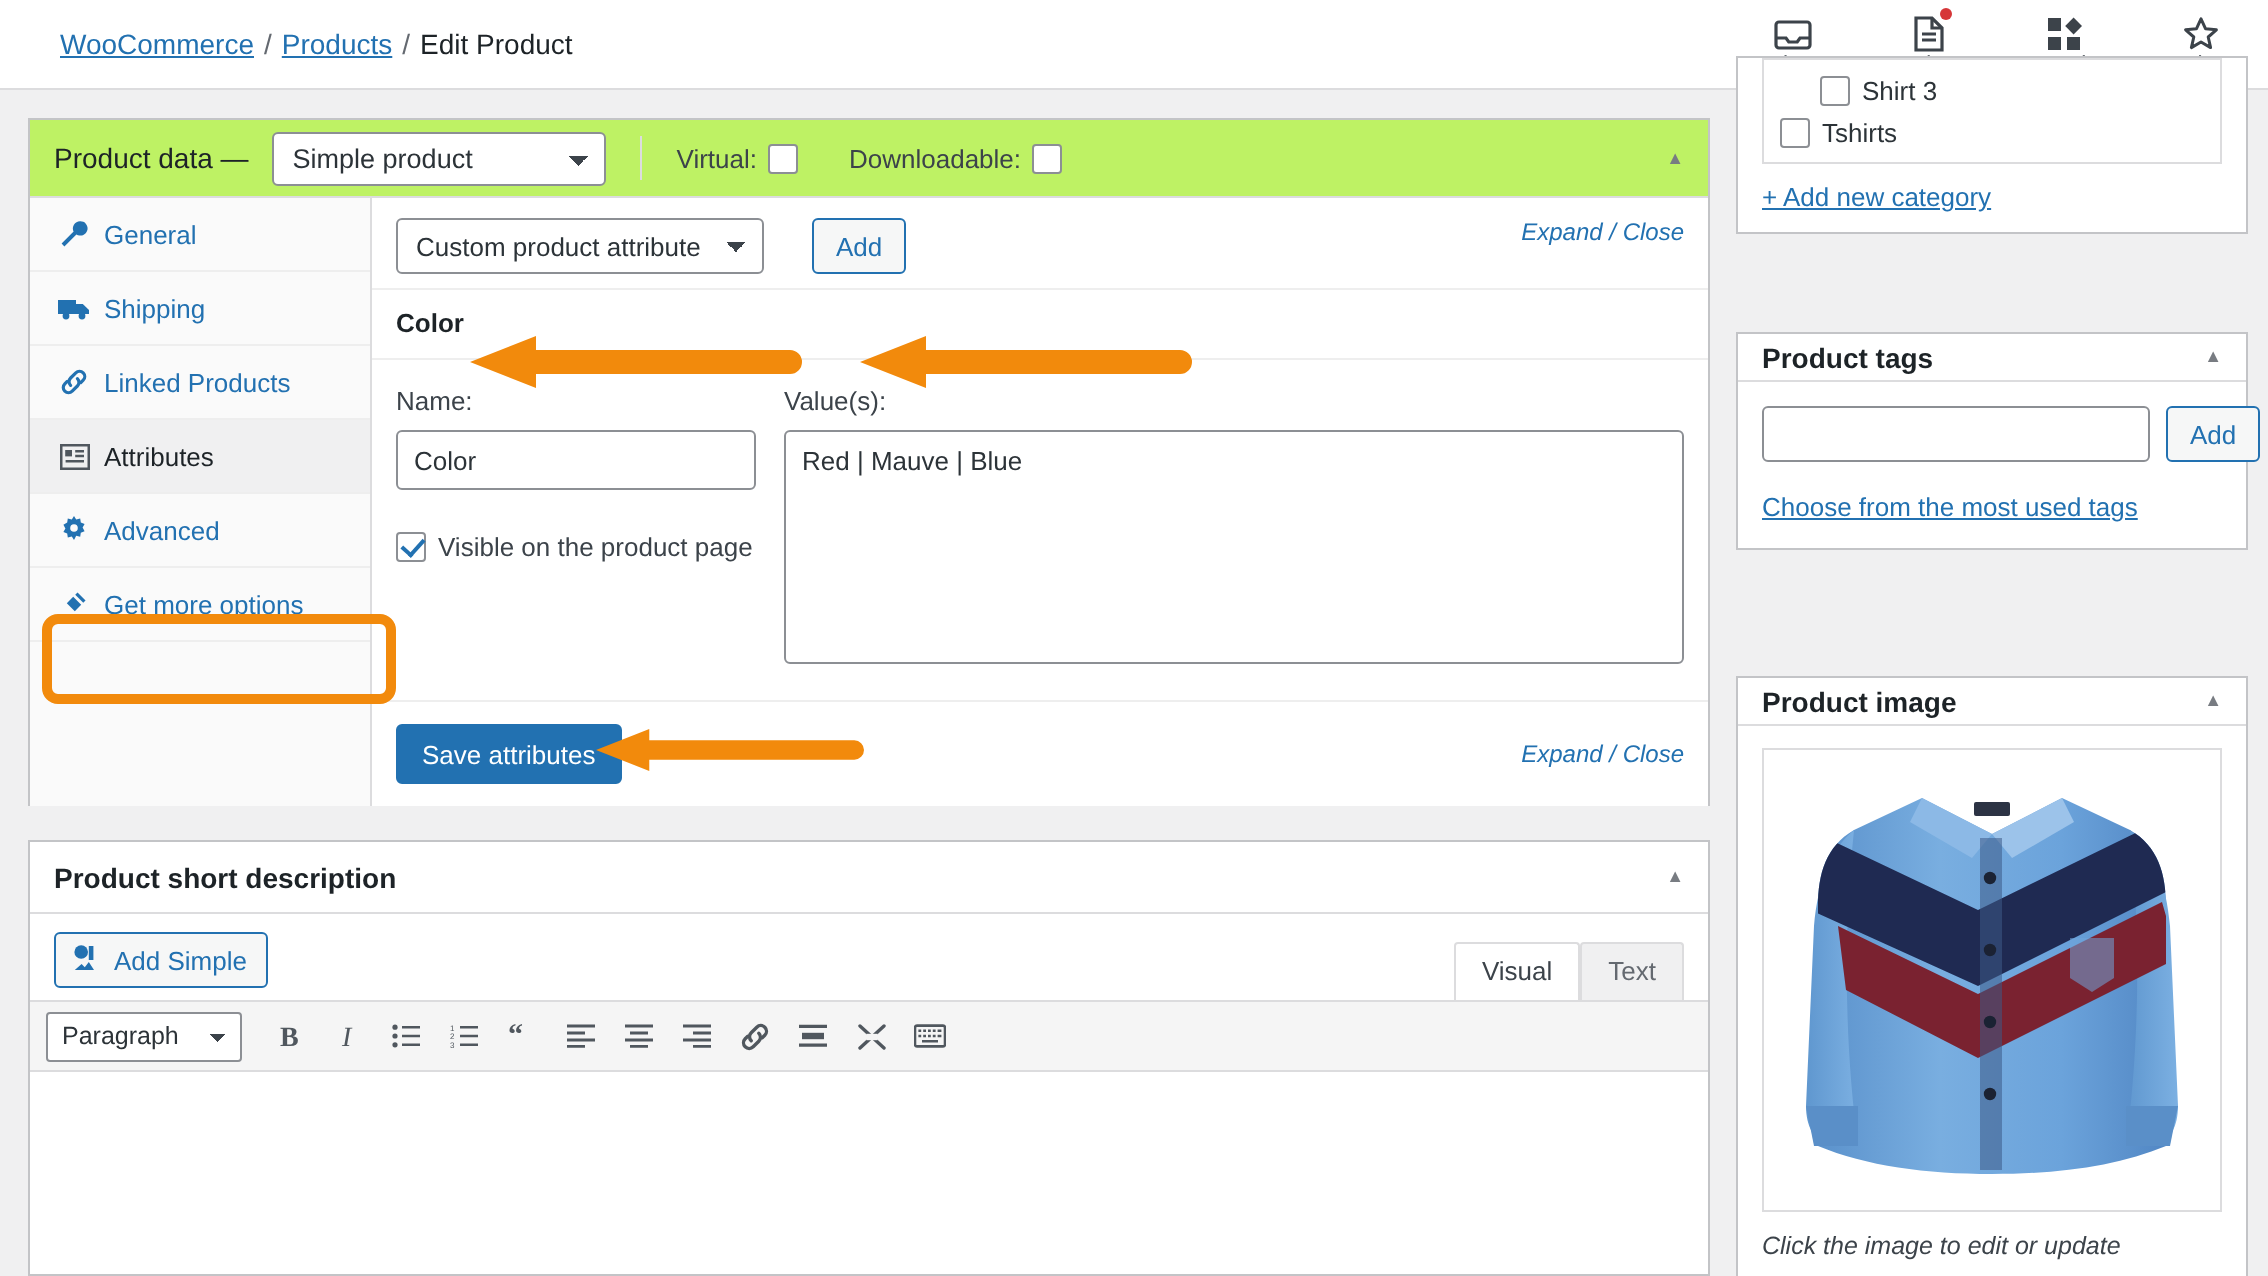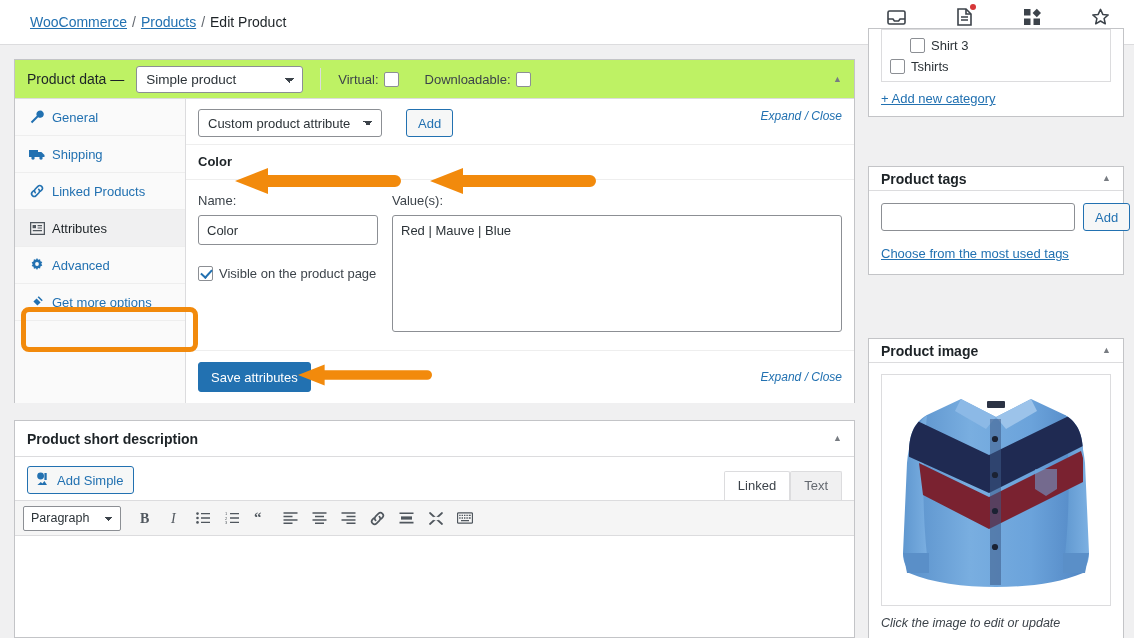--- a/index.html
+++ b/index.html
@@ -402,21 +402,21 @@
         <span>
           <svg width="15" height="14" viewBox="0 0 15 14">
               <circle cx="4.6" cy="4" r="3.4" fill="#2271b1"></circle>
               <rect x="8.4" y="1" width="2.3" height="7" fill="#2271b1"></rect>
               <path d="M1.4 13h9.6l-2.6-4-2 2.6-1.6-1.6z" fill="#2271b1"></path>
             </svg>
         </span>
         <span>Add Simple</span>
       </button>
       <div class="ed-tabs">
-        <div class="ed-tab active">Linked</div>
+        <div class="ed-tab active">Visual</div>
         <div class="ed-tab">Text</div>
       </div>
     </div>
 
     <div class="ed-toolbar">
       <select class="sel para-sel">
         <option>Paragraph</option>
       </select>
       <div class="tb-btn">
         <svg width="13" height="14" viewBox="0 0 13 14">

